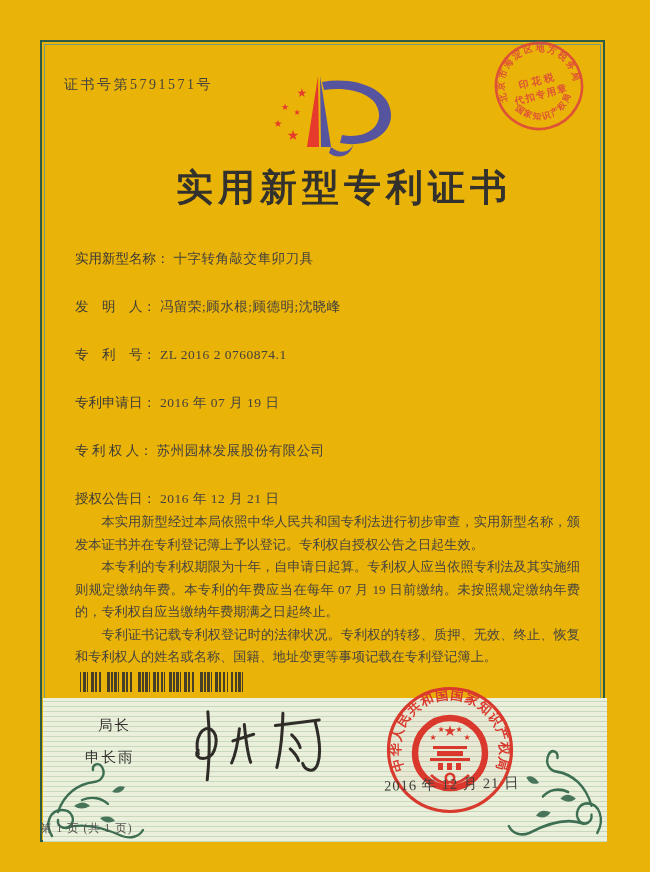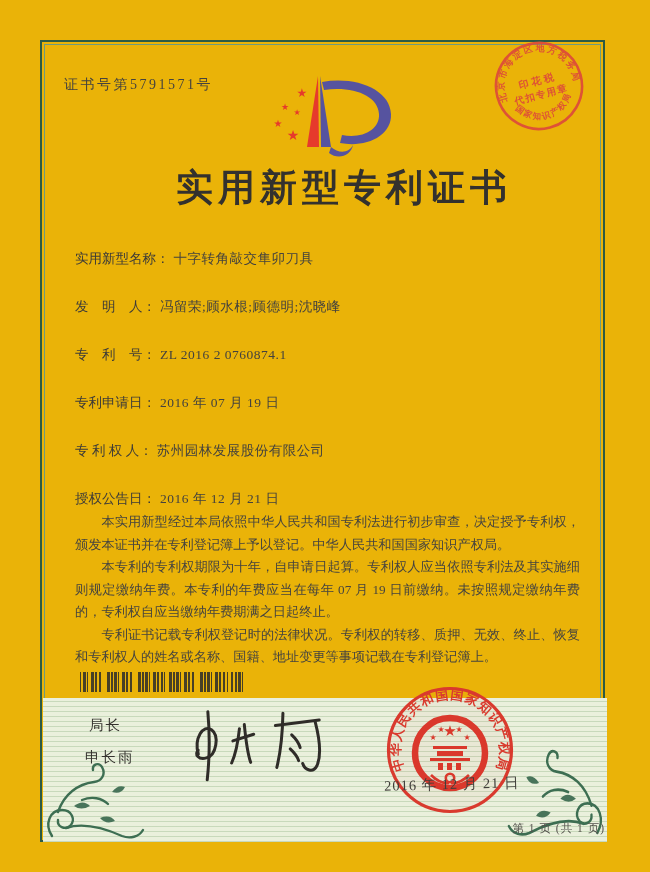--- a/index.html
+++ b/index.html
@@ -47,30 +47,30 @@
   }
   .green-band{
     position:absolute; left:43px; top:698px; width:564px; height:144px;
     background-color:#eaf0dc;
     background-image:repeating-linear-gradient(0deg,
       rgba(121,164,110,.30) 0 1px, rgba(121,164,110,0) 1px 5px);
   }
   .flourish-left{ position:absolute; left:42px; top:756px; }
   .flourish-right{ position:absolute; left:505px; top:742px; transform:scaleX(-1); }
   .sig-block{ position:absolute; left:85px; top:716px; font-size:14.5px; color:#35332f; letter-spacing:2px;}
-  .sig-title{ margin:0 0 13px 4px; }
+  .sig-title{ margin:0 0 13px 13px; }
   .sig-name{ margin:0; }
   .signature{ position:absolute; left:180px; top:702px; }
   .seal{ position:absolute; left:383px; top:683px; }
   .seal-date{
     position:absolute; left:384px; top:775px; font-size:14.5px;
     letter-spacing:1px; color:#413f3b; transform:rotate(-1.5deg);
   }
   .page-num{
-    position:absolute; left:40px; top:821px; width:565px; text-align:right;
+    position:absolute; left:40px; top:821px; width:565px; text-align:left;
     font-size:11.5px; color:#55534e; letter-spacing:1px;
   }
   .seal-text{ font-family:"Liberation Serif","DejaVu Serif",serif; font-weight:600; }
 </style>
 </head>
 <body>
 
 <div class="sheet">
 
   <div class="frame"></div>
@@ -124,21 +124,21 @@
     </div>
     <div class="field-row">
       <span class="field-label">专 利 权 人：</span><span class="field-value">苏州园林发展股份有限公司</span>
     </div>
     <div class="field-row">
       <span class="field-label">授权公告日：</span><span class="field-value">2016 年 12 月 21 日</span>
     </div>
   </div>
 
   <div class="body-text">
-    <p>本实用新型经过本局依照中华人民共和国专利法进行初步审查，决定授予专利权，颁发本证书并在专利登记簿上予以登记。中华人民共和国国家知识产权局。</p>
+    <p>本实用新型经过本局依照中华人民共和国专利法进行初步审查，实用新型名称，颁发本证书并在专利登记簿上予以登记。专利权自授权公告之日起生效。</p>
     <p>本专利的专利权期限为十年，自申请日起算。专利权人应当依照专利法及其实施细则规定缴纳年费。本专利的年费应当在每年 07 月 19 日前缴纳。未按照规定缴纳年费的，专利权自应当缴纳年费期满之日起终止。</p>
     <p>专利证书记载专利权登记时的法律状况。专利权的转移、质押、无效、终止、恢复和专利权人的姓名或名称、国籍、地址变更等事项记载在专利登记簿上。</p>
   </div>
 
   <div class="barcode"></div>
 
   <div class="green-band"></div>
 
   <svg class="flourish-left" width="105" height="88" viewBox="0 0 105 88">
     <g stroke="#3d6e52" fill="none" stroke-width="2.4" stroke-linecap="round">

